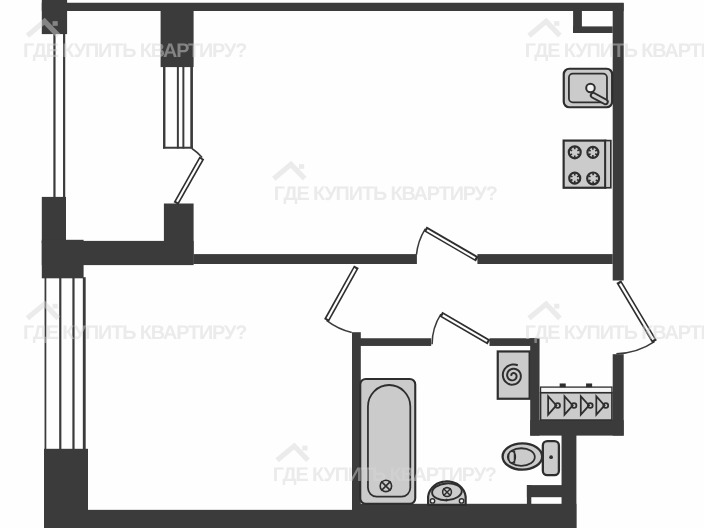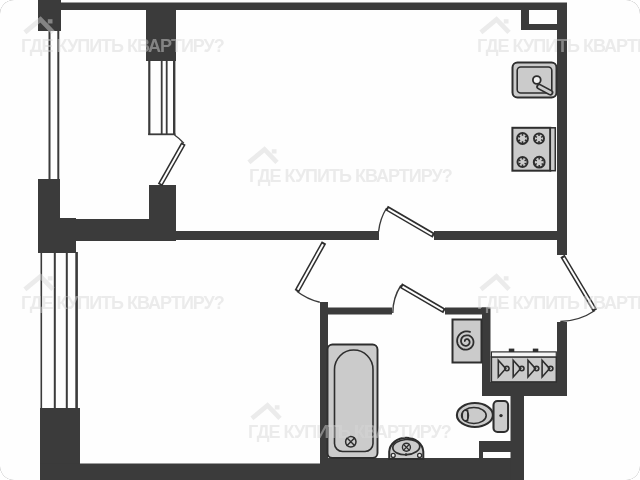--- a/index.html
+++ b/index.html
@@ -1,16 +1,16 @@
 <!DOCTYPE html>
 <html><head>
 <meta charset="utf-8">
 <style>
   html,body{margin:0;padding:0;background:#ffffff;}
-  .page{width:640px;height:480px;position:relative;overflow:hidden;background:#737373;border-radius:14px;}
+  .page{width:640px;height:480px;position:relative;overflow:hidden;background:#737373;}
   svg{display:block;}
   text{font-family:"Liberation Sans", sans-serif;font-weight:bold;}
 </style>
 </head>
 <body>
 
 <div class="page">
 <svg width="640" height="480" viewBox="0 0 640 480">
 <defs>
 </defs>

